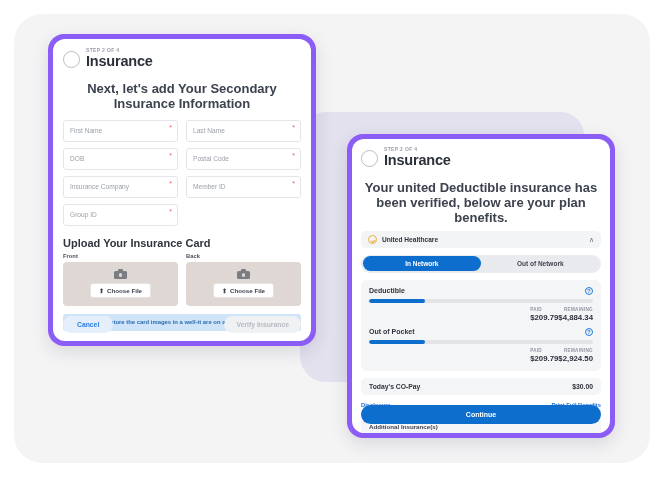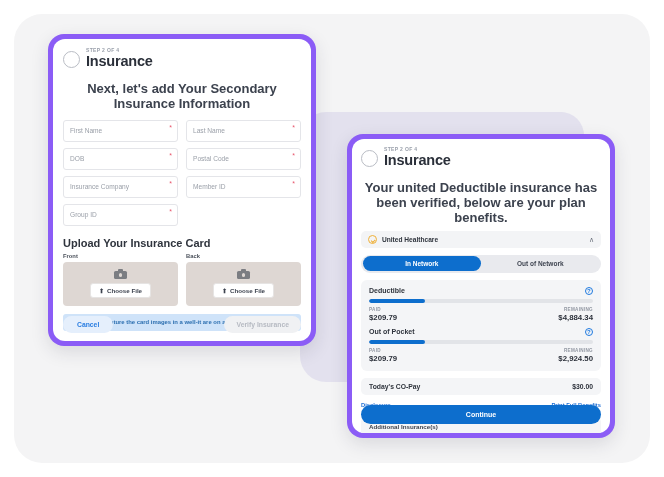--- a/index.html
+++ b/index.html
@@ -213,21 +213,21 @@
     font-size: 6px; font-weight: 700; line-height: 7px;
     text-align: center; cursor: pointer;
     font-family: "Liberation Sans", sans-serif;
   }
   .bar-track {
     margin-top: 4px; height: 4px; background: #e2e4e8;
     border-radius: 2px; overflow: hidden;
   }
   .bar-fill { height: 100%; background: #0d6ecd; border-radius: 2px; }
   .amt-row {
-    display: flex; justify-content: space-between; margin-top: 4px;
+    display: flex; justify-content: flex-end; margin-top: 4px;
   }
   .amt-col.right { text-align: right; }
   .amt-cap {
     font-size: 4.6px; letter-spacing: .3px; color: #9096a1;
     font-weight: 700; text-transform: uppercase; display: block;
   }
   .amt-val {
     font-size: 7.8px; font-weight: 700; color: #2b303a;
     display: block; margin-top: .5px;
   }

